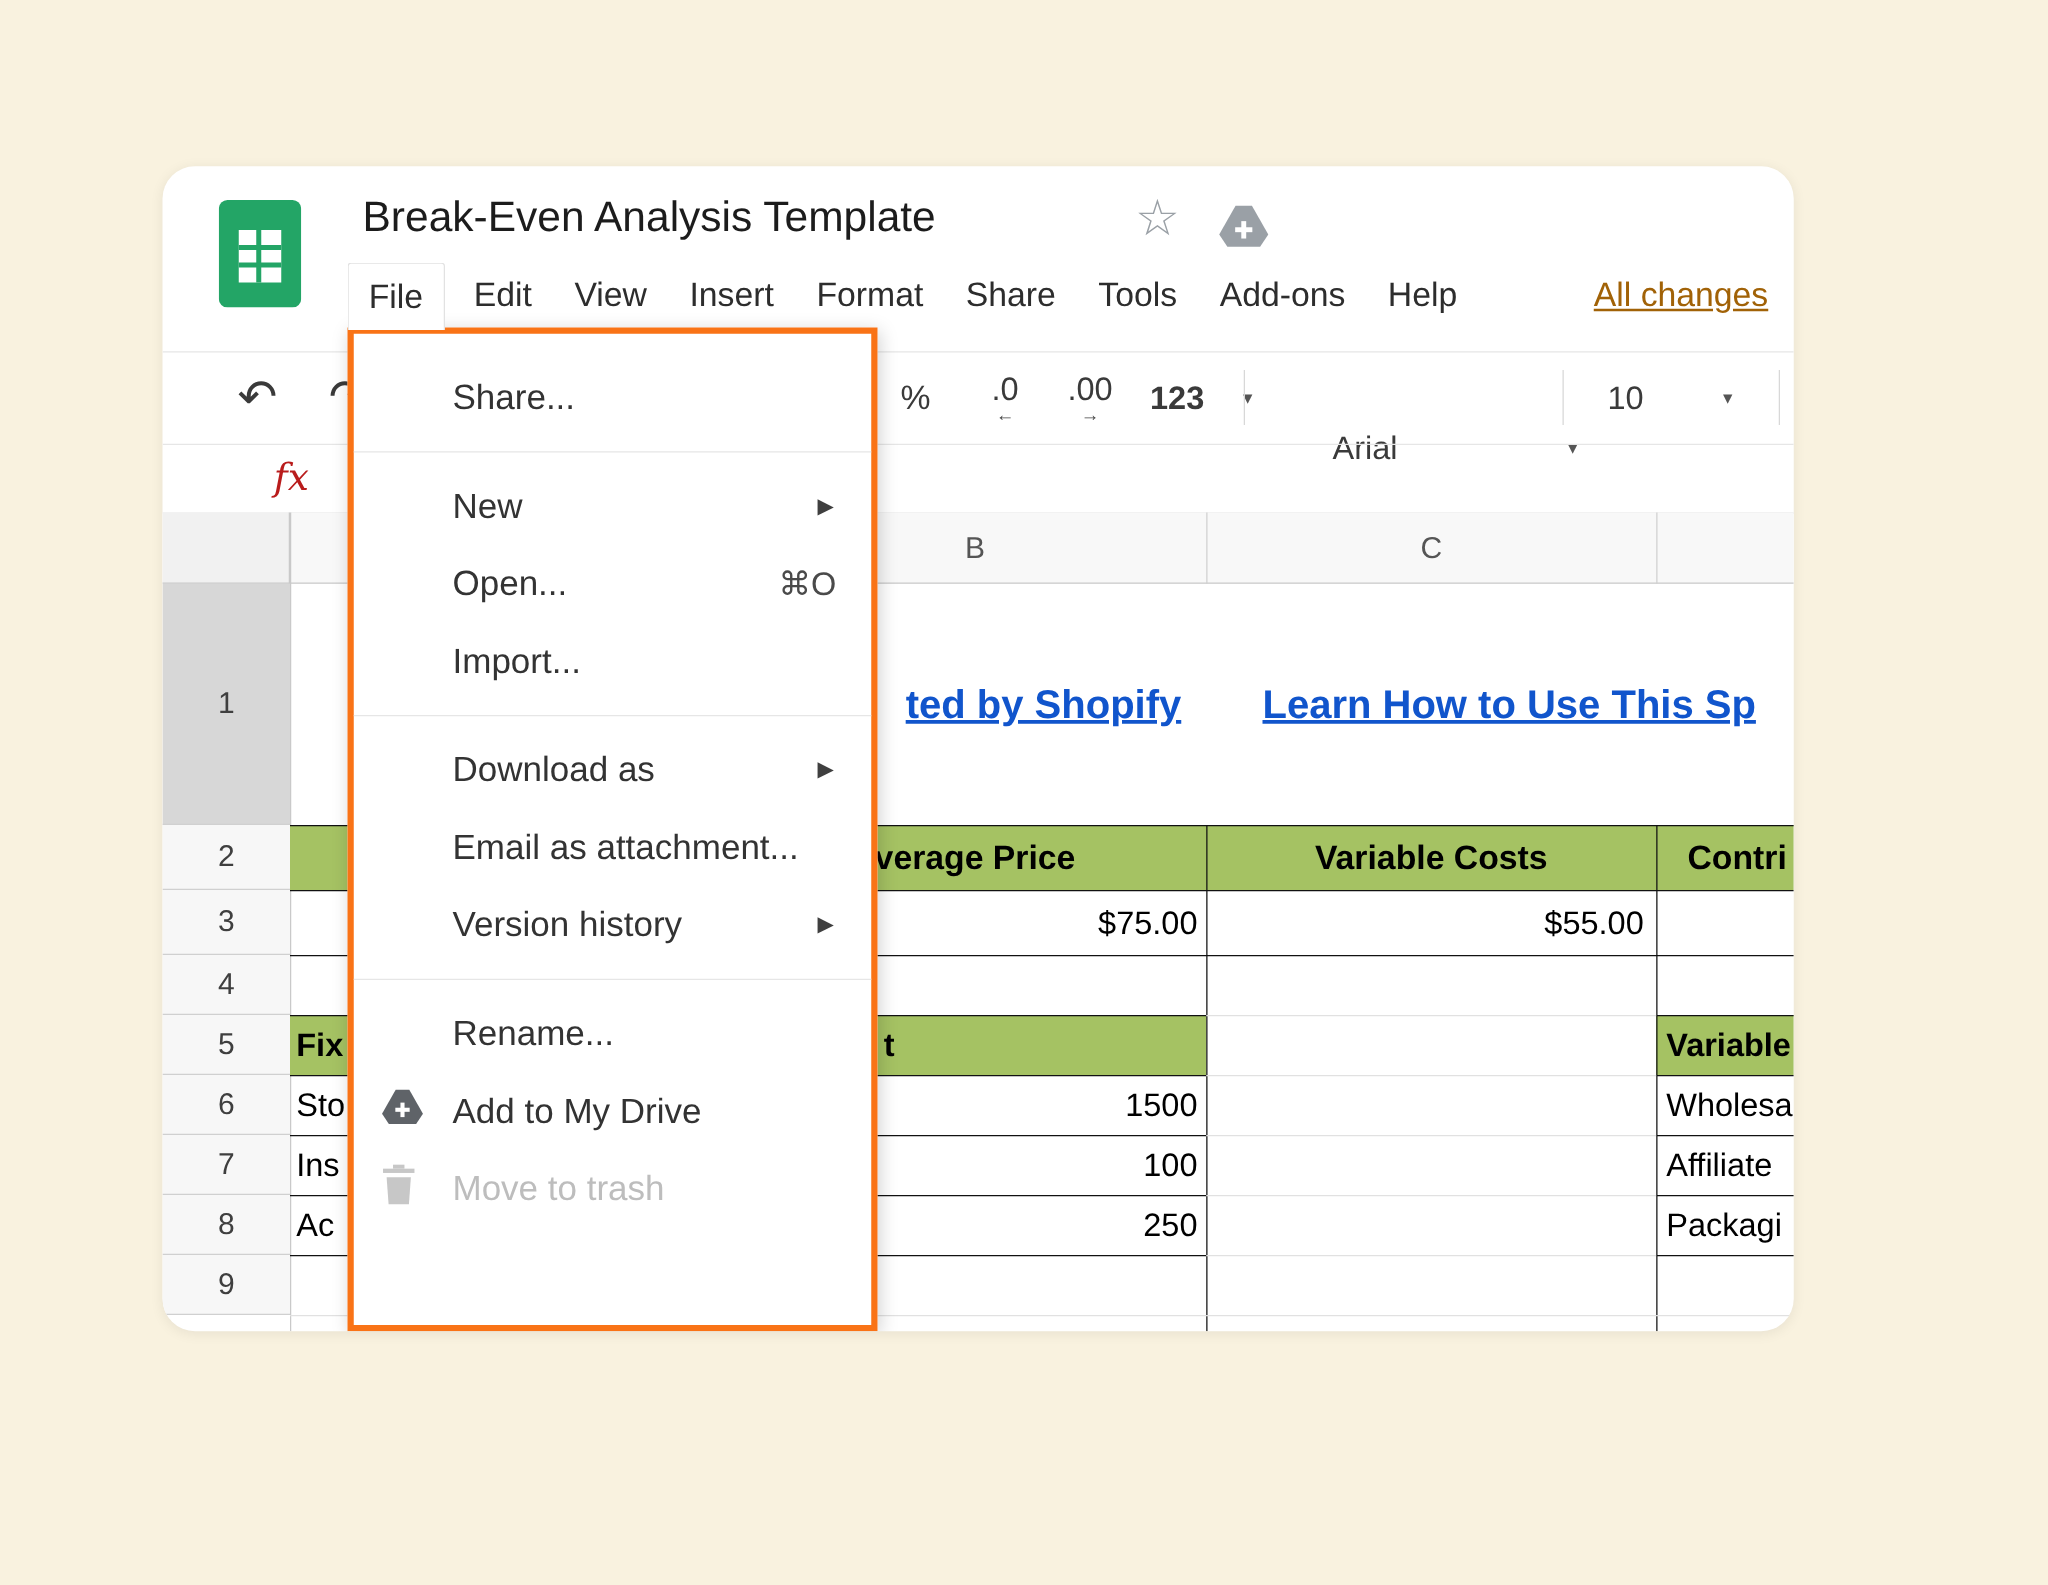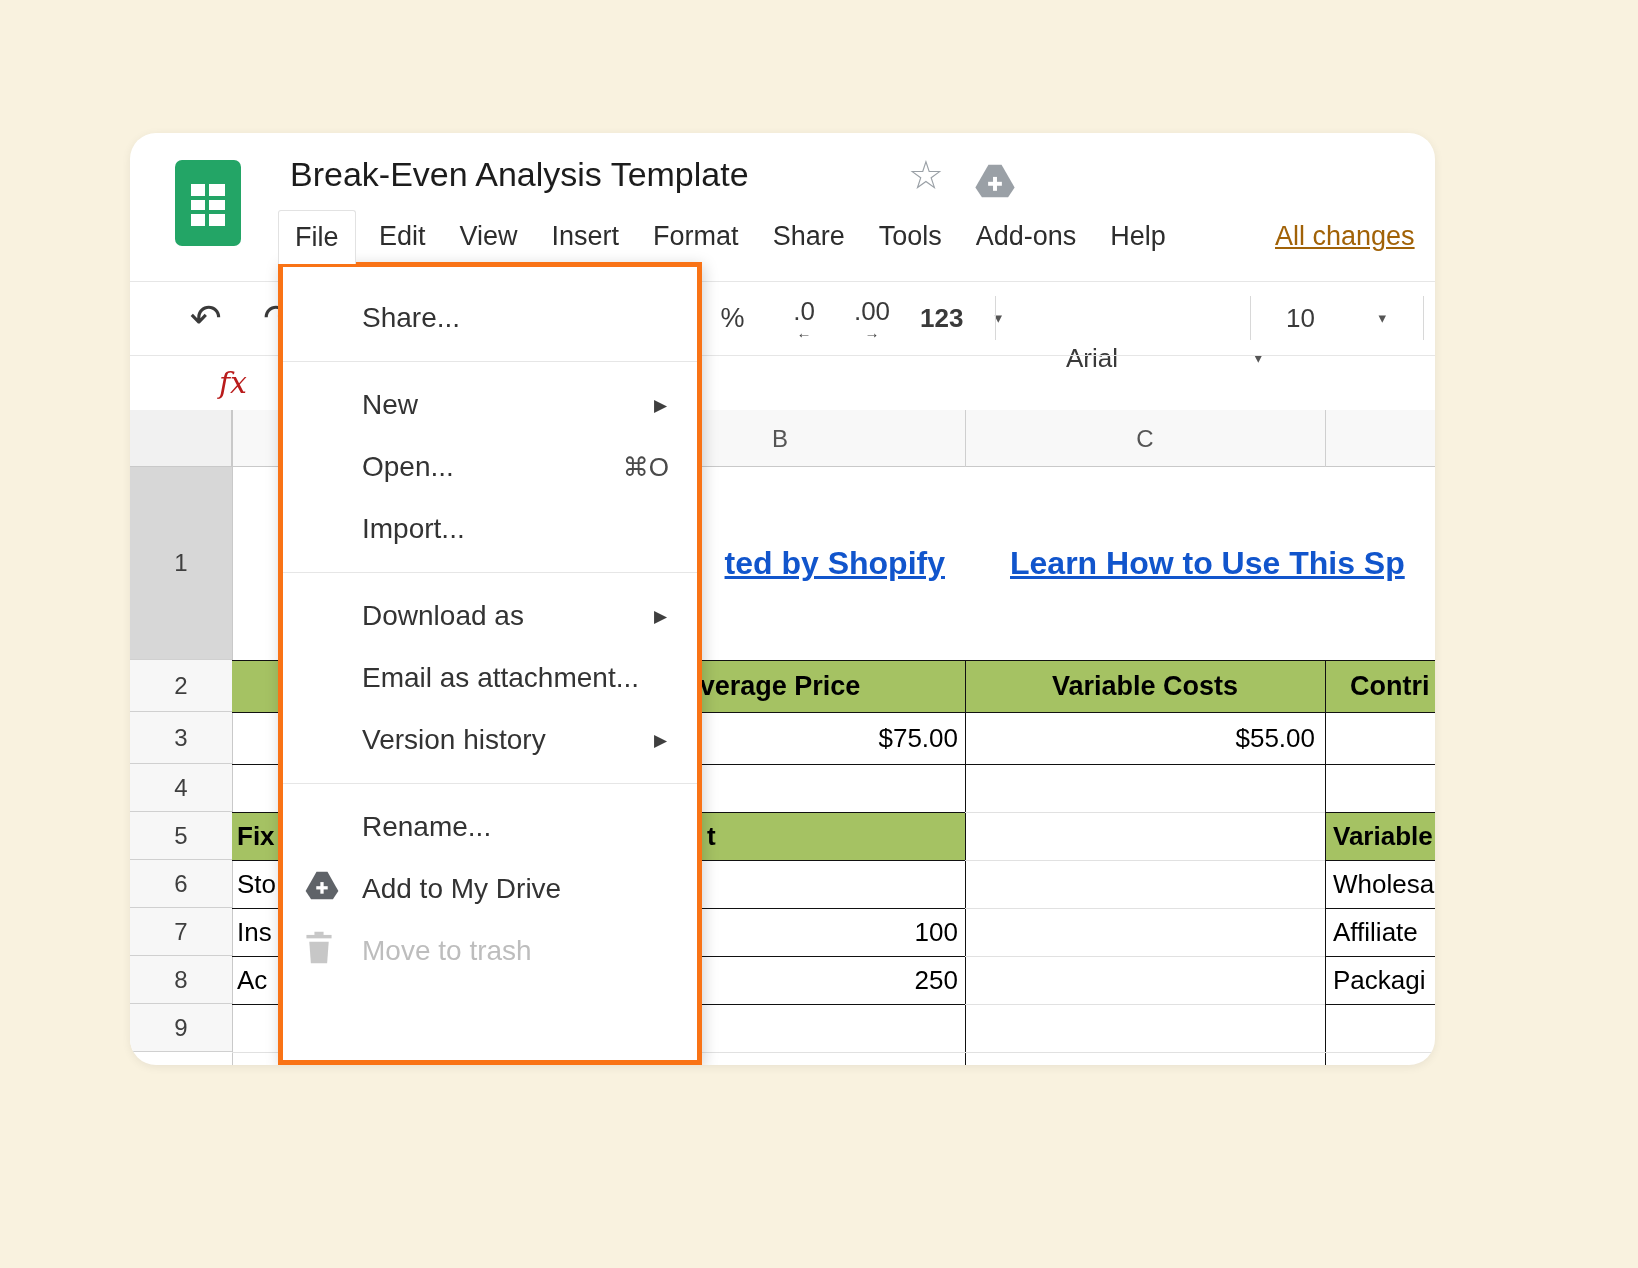--- a/index.html
+++ b/index.html
@@ -204,20 +204,21 @@
   <div class="abs cell bold" style="left:1195px;top:527px;width:110px;height:52px;padding-left:25px;font-size:27px;">Contri</div>
 
   <div class="abs cell right" style="left:465px;top:579px;width:370px;height:52px;padding-right:7px;box-sizing:border-box;">$75.00</div>
   <div class="abs cell right" style="left:835px;top:579px;width:360px;height:52px;padding-right:10px;box-sizing:border-box;">$55.00</div>
 
   <div class="abs cell bold" style="left:102px;top:679px;width:363px;height:48px;padding-left:5px;">Fix</div>
   <div class="abs cell bold" style="left:465px;top:679px;width:370px;height:48px;padding-left:112px;box-sizing:border-box;">t</div>
   <div class="abs cell bold" style="left:1195px;top:679px;width:110px;height:48px;padding-left:8px;">Variable</div>
 
   <div class="abs cell" style="left:102px;top:727px;width:363px;height:48px;padding-left:5px;">Sto</div>
+  <div class="abs cell right" style="left:465px;top:727px;width:370px;height:48px;padding-right:7px;box-sizing:border-box;">1500</div>
   <div class="abs cell" style="left:1195px;top:727px;width:110px;height:48px;padding-left:8px;">Wholesa</div>
 
   <div class="abs cell" style="left:102px;top:775px;width:363px;height:48px;padding-left:5px;">Ins</div>
   <div class="abs cell right" style="left:465px;top:775px;width:370px;height:48px;padding-right:7px;box-sizing:border-box;">100</div>
   <div class="abs cell" style="left:1195px;top:775px;width:110px;height:48px;padding-left:8px;">Affiliate</div>
 
   <div class="abs cell" style="left:102px;top:823px;width:363px;height:48px;padding-left:5px;">Ac</div>
   <div class="abs cell right" style="left:465px;top:823px;width:370px;height:48px;padding-right:7px;box-sizing:border-box;">250</div>
   <div class="abs cell" style="left:1195px;top:823px;width:110px;height:48px;padding-left:8px;">Packagi</div>
 

